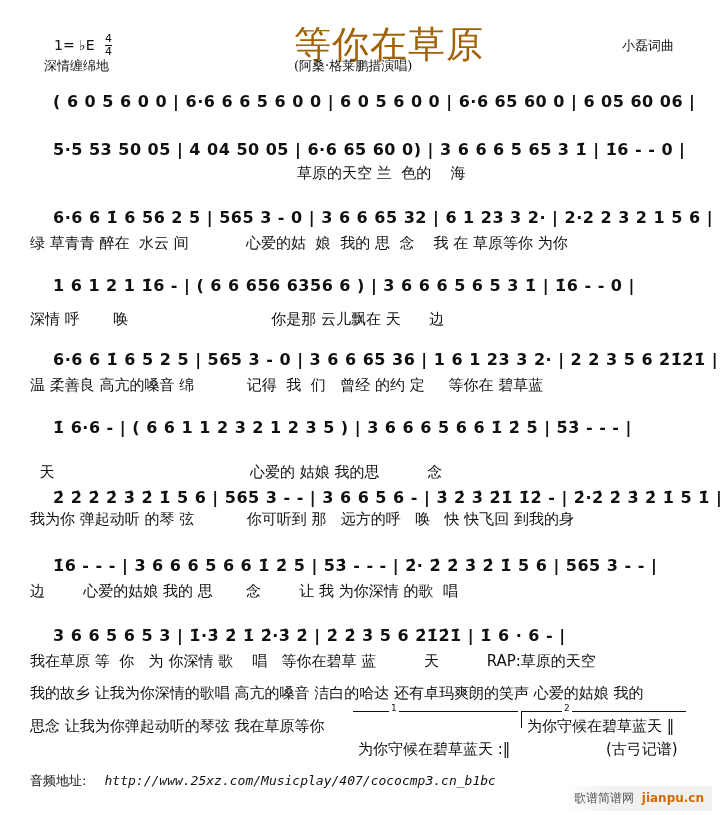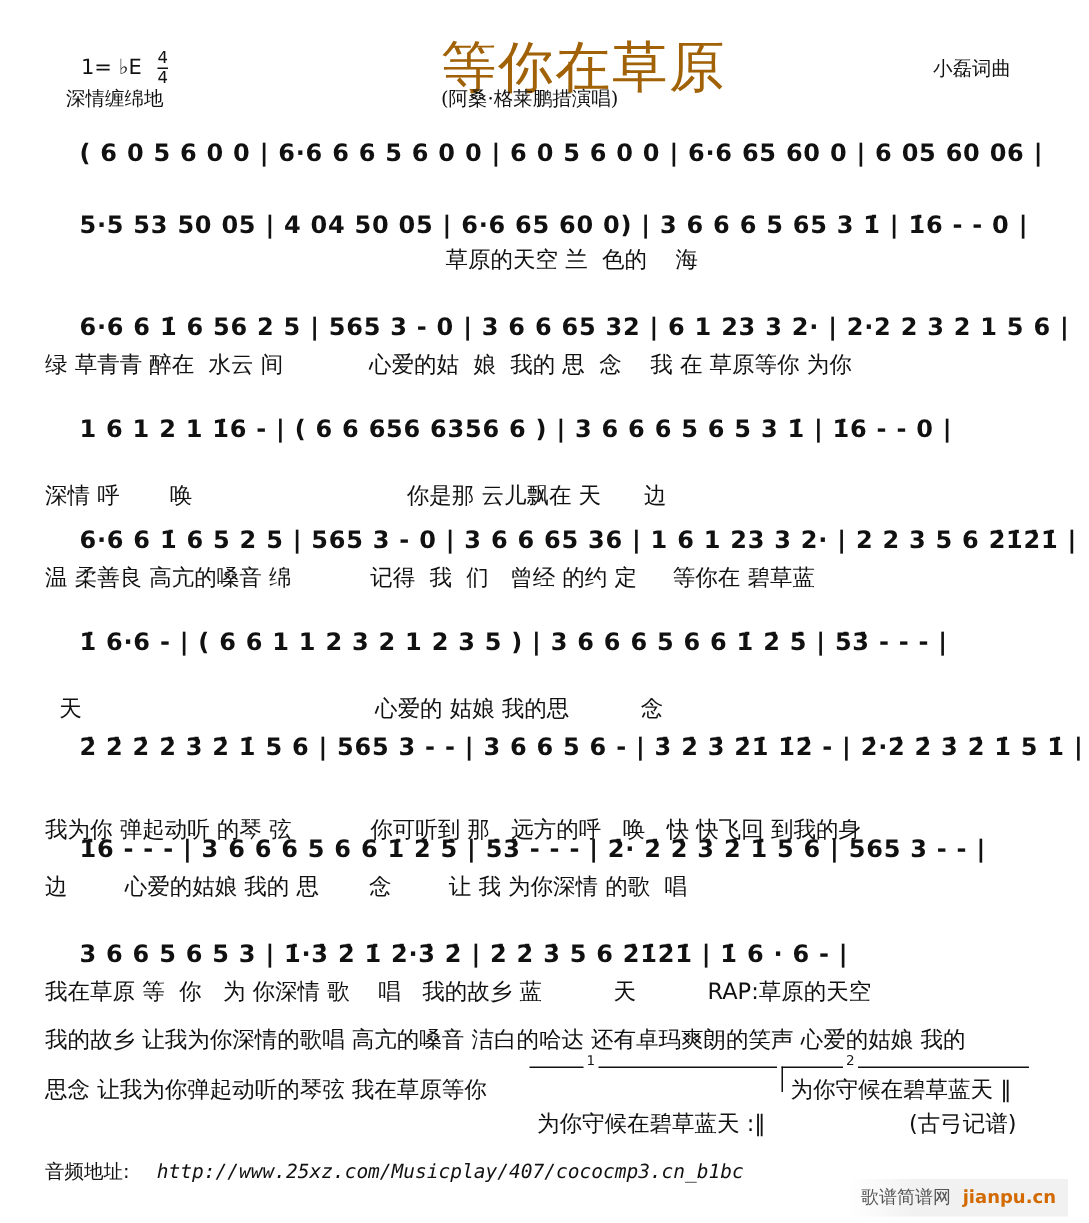--- a/index.html
+++ b/index.html
@@ -46,36 +46,36 @@
 <div class="nline" style="top:92px">( 6 0 5 6 0 0 | 6·6 6 6 5 6 0 0 | 6 0 5 6 0 0 | 6·6 65 60 0 | 6 05 60 06 |</div>
 <div class="lyric" style="top:116px"></div>
 
 <div class="nline" style="top:140px">5·5 53 50 05 | 4 04 50 05 | 6·6 65 60 0) | 3 6 6 6 5 65 3 1̇ | 1̇6 - - 0 |</div>
 <div class="lyric" style="top:164px">                                                        草原的天空 兰  色的    海</div>
 
 <div class="nline" style="top:208px">6·6 6 1̇ 6 56 2 5 | 565 3 - 0 | 3 6 6 65 32 | 6 1 23 3 2· | 2·2 2 3 2 1 5 6 |</div>
 <div class="lyric" style="top:234px">绿 草青青 醉在  水云 间            心爱的姑  娘  我的 思  念    我 在 草原等你 为你</div>
 
 <div class="nline" style="top:276px">1 6  1 2 1  1̇6 -  | ( 6 6 656 6356 6 ) | 3 6 6 6 5 6 5 3 1̇ | 1̇6 - - 0 |</div>
-<div class="lyric" style="top:321px">深情 呼       唤                              你是那 云儿飘在 天      边</div>
+<div class="lyric" style="top:310px">深情 呼       唤                              你是那 云儿飘在 天      边</div>
 
 <div class="nline" style="top:350px">6·6 6 1̇ 6 5 2 5 | 565 3 - 0 | 3 6 6 65 36 | 1 6 1 23 3 2· | 2 2 3 5 6 2̇1̇2̇1̇ |</div>
 <div class="lyric" style="top:376px">温 柔善良 高亢的嗓音 绵           记得  我  们   曾经 的约 定     等你在 碧草蓝</div>
 
 <div class="nline" style="top:418px">1̇ 6·6 - | ( 6 6 1 1 2 3 2 1 2 3 5 ) | 3 6 6 6 5 6 6 1̇ 2̇ 5̇ | 5̇3̇ - - - |</div>
 <div class="lyric" style="top:463px">  天                                         心爱的 姑娘 我的思          念</div>
 
 <div class="nline" style="top:488px">2̇ 2̇ 2̇ 2̇ 3̇ 2̇ 1̇ 5 6 | 565 3 - - | 3 6 6 5 6 - | 3̇ 2̇ 3̇ 2̇1̇ 1̇2̇ - | 2̇·2̇ 2̇ 3̇ 2̇ 1̇ 5 1̇ |</div>
-<div class="lyric" style="top:544px">我为你 弹起动听 的琴 弦           你可听到 那   远方的呼   唤   快 快飞回 到我的身</div>
+<div class="lyric" style="top:510px">我为你 弹起动听 的琴 弦           你可听到 那   远方的呼   唤   快 快飞回 到我的身</div>
 
 <div class="nline" style="top:556px">1̇6 - - - | 3 6 6 6 5 6 6 1̇ 2̇ 5̇ | 5̇3̇ - - - | 2̇· 2̇ 2̇ 3̇ 2̇ 1̇ 5 6 | 565 3 - - |</div>
 <div class="lyric" style="top:582px">边        心爱的姑娘 我的 思       念        让 我 为你深情 的歌  唱</div>
 
 <div class="nline" style="top:626px">3 6 6 5 6 5 3 | 1̇·3̇ 2̇ 1̇ 2̇·3̇ 2̇ | 2̇ 2̇ 3̇ 5 6 2̇1̇2̇1̇ | 1̇ 6 · 6 - |</div>
-<div class="lyric" style="top:652px">我在草原 等  你   为 你深情 歌    唱   我的故乡 蓝          天          RAP:草原的天空</div>
+<div class="lyric" style="top:652px">我在草原 等  你   为 你深情 歌    唱   等你在碧草 蓝          天          RAP:草原的天空</div>
 
 <div class="rap" style="top:684px">我的故乡 让我为你深情的歌唱 高亢的嗓音 洁白的哈达 还有卓玛爽朗的笑声 心爱的姑娘 我的</div>
 <div class="rap" style="top:717px">思念 让我为你弹起动听的琴弦 我在草原等你</div>
 
 <div class="ending-box" style="left:353px; top:711px; width:165px;">
   <span class="num" style="left:36px">1</span>
 </div>
 <div class="abs" style="left:358px; top:740px; font-size:15px;">为你守候在碧草蓝天 :‖</div>
 <div class="ending-box" style="left:521px; top:711px; width:164px; border-left:1px solid #111;">
   <span class="num" style="left:40px">2</span>

